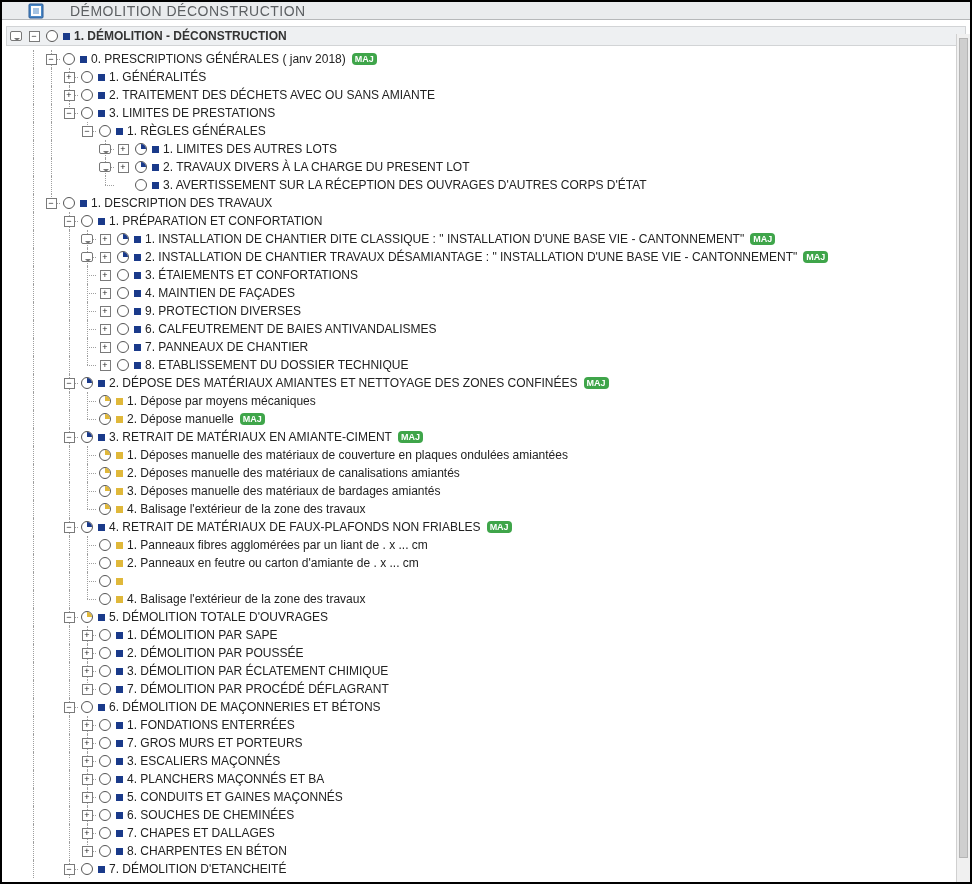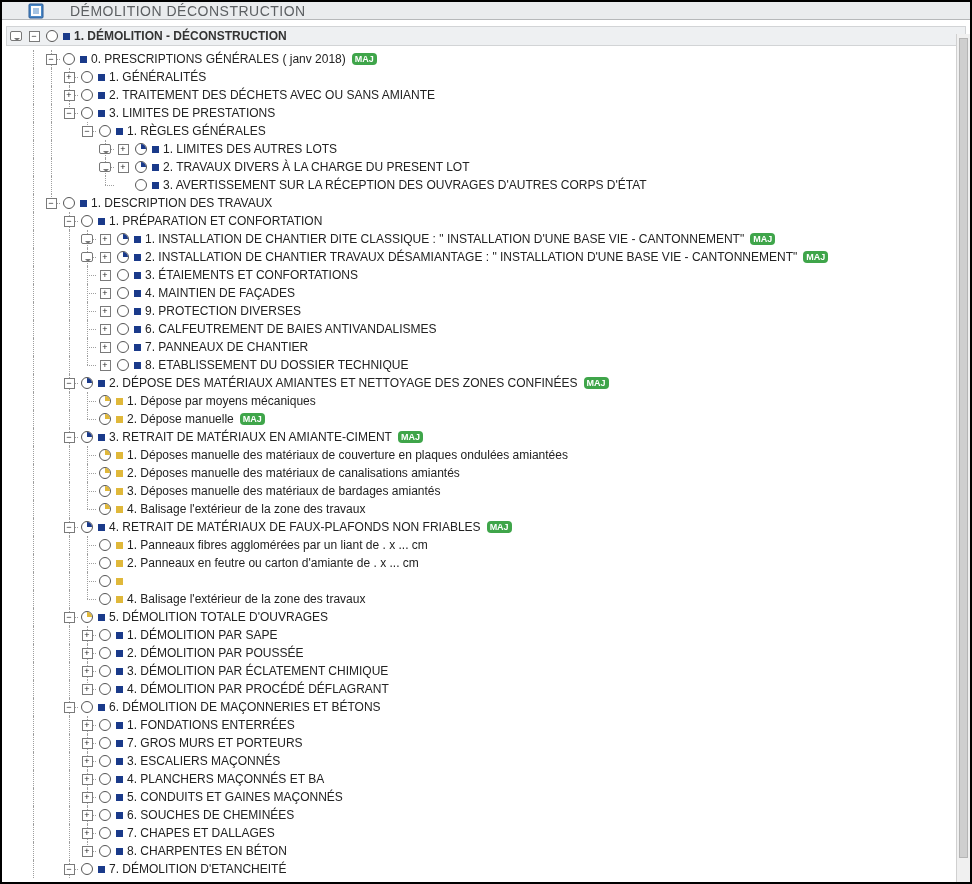--- a/index.html
+++ b/index.html
@@ -729,21 +729,21 @@
       <span class="cell vline"></span>
       <span class="cell"></span>
       <span class="cell vline"></span>
     <span class="cell ell">
         <span class="toggle">+</span>
       </span>
     <span class="cell">
         <span class="circle"></span>
       </span>
     <span class="sq"></span>
-    <span class="label">4. DÉMOLITION PAR PROCÉDÉ DÉFLAGRANT</span>
+    <span class="label">7. DÉMOLITION PAR PROCÉDÉ DÉFLAGRANT</span>
   </div>
 
   <div class="row">
     <span class="cell"></span>
       <span class="cell vline"></span>
       <span class="cell"></span>
     <span class="cell tee">
         <span class="toggle">−</span>
       </span>
     <span class="cell">

